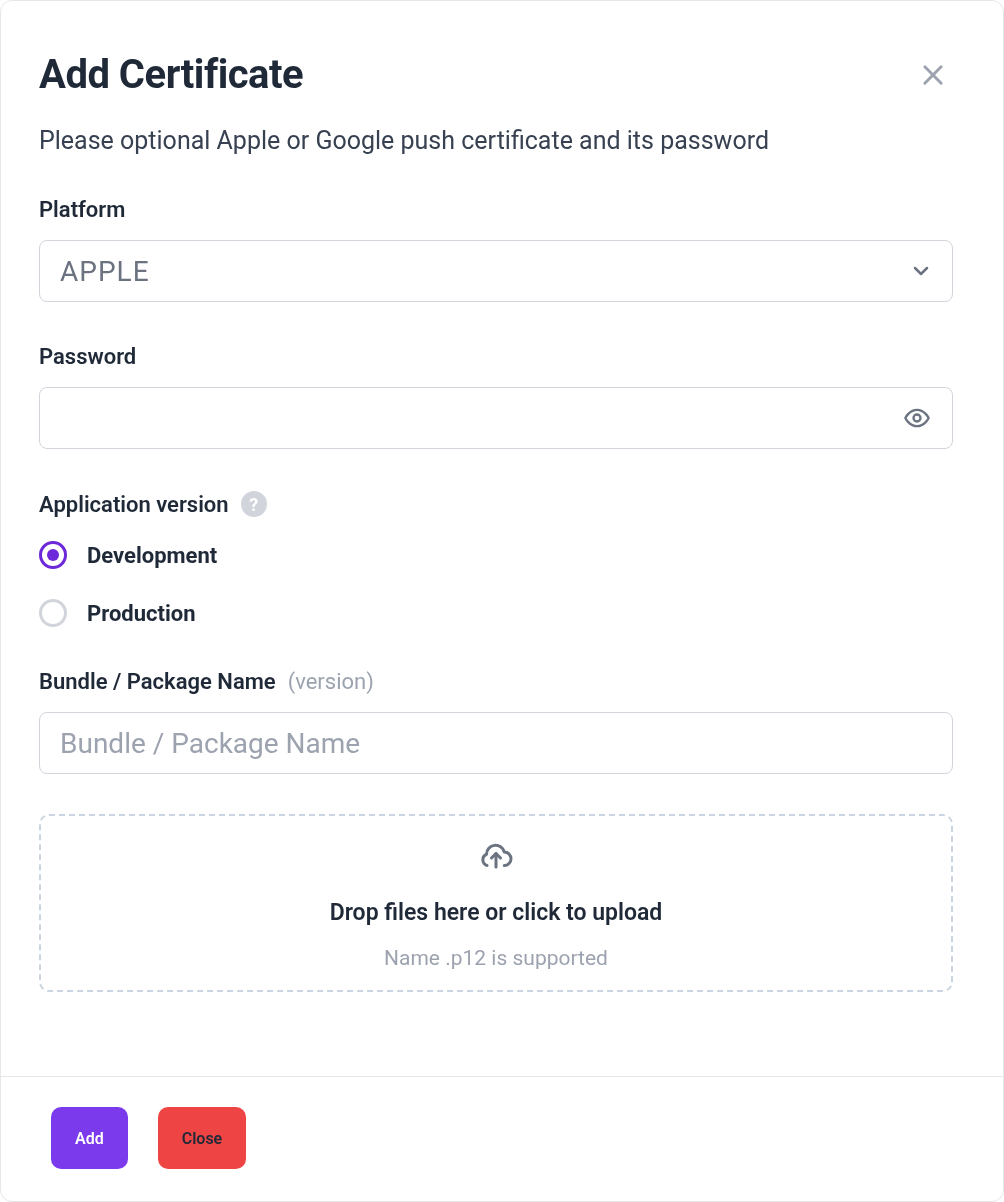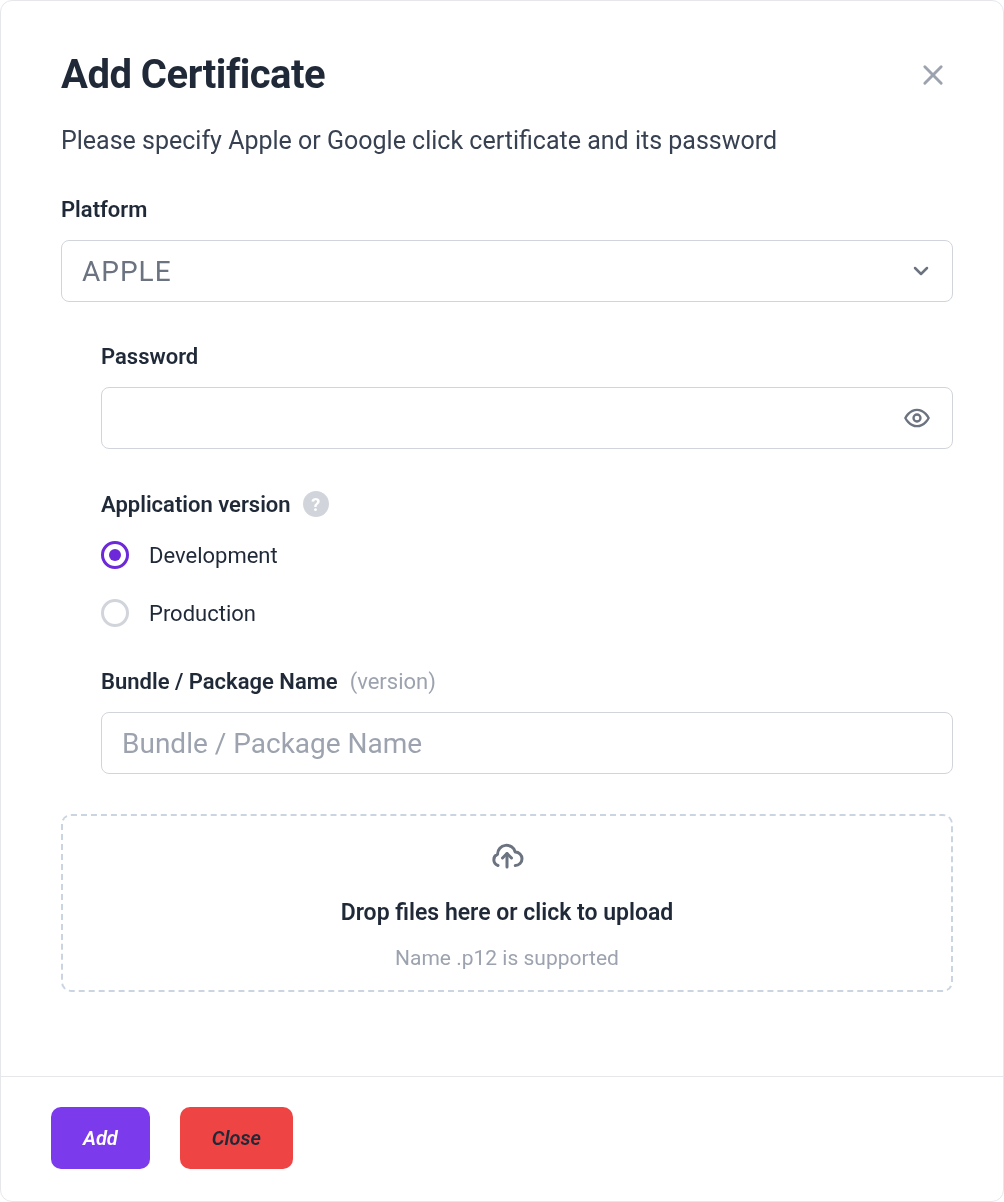--- a/index.html
+++ b/index.html
@@ -13,21 +13,21 @@
     width: 1004px;
     height: 1202px;
     border: 1px solid #e5e7eb;
     border-radius: 12px;
     background: #fff;
     display: flex;
     flex-direction: column;
     overflow: hidden;
   }
   .modal-body {
-    padding: 50px 50px 30px 60px;
+    padding: 50px 50px 30px 38px;
     flex: 1;
   }
   .header-row {
     display: flex;
     justify-content: space-between;
     align-items: flex-start;
   }
   .title {
     font-size: 40px;
     font-weight: 700;
@@ -43,21 +43,21 @@
   .close-x svg { width: 28px; height: 28px; display:block; }
   .subtitle {
     margin-top: 28px;
     font-size: 25px;
     color: #374151;
     font-weight: 400;
   }
   .field {
     margin-top: 42px;
   }
-  .field + .field { margin-top: 42px; margin-left: 40px; }
+  .field + .field { margin-top: 42px; }
   .label {
     font-size: 22px;
     font-weight: 600;
     color: #1f2937;
     display: flex;
     align-items: center;
     gap: 12px;
   }
   .label .optional {
     font-weight: 400;
@@ -136,21 +136,21 @@
   .radio-row.selected .radio-outer {
     border-color: #6d28d9;
   }
   .radio-inner {
     width: 12px; height: 12px; border-radius: 50%;
     background: transparent;
   }
   .radio-row.selected .radio-inner { background: #6d28d9; }
   .radio-label {
     font-size: 22px;
-    font-weight: 400;
+    font-weight: 700;
     color: #1f2937;
   }
 
   .dropzone {
     margin-top: 40px;
     border: 2px dashed #cbd5e1;
     border-radius: 10px;
     height: 178px;
     display: flex;
     flex-direction: column;
@@ -176,28 +176,27 @@
   }
 
   .footer {
     border-top: 1px solid #e5e7eb;
     padding: 30px 50px 32px;
     display: flex;
     gap: 30px;
   }
   .btn {
     height: 62px;
-    padding: 0 32px;
+    padding: 0 24px;
     border-radius: 10px;
     border: none;
-    font-size: 20px;
+    font-size: 16px;
     font-weight: 600;
     cursor: pointer;
     font-family: inherit;
-    font-style: italic;
   }
   .btn-primary {
     background: #7c3aed;
     color: #fff;
   }
   .btn-secondary {
     background: #ef4444;
     color: #1f2937;
   }
 </style>
@@ -210,21 +209,21 @@
     <div class="header-row">
       <h1 class="title">Add Certificate</h1>
       <div class="close-x">
         <svg viewBox="0 0 24 24" fill="none" stroke="currentColor" stroke-width="2.5" stroke-linecap="round">
           <line x1="5" y1="5" x2="19" y2="19"></line>
             <line x1="19" y1="5" x2="5" y2="19"></line>
         </svg>
       </div>
     </div>
 
-    <p class="subtitle">Please specify Apple or Google click certificate and its password</p>
+    <p class="subtitle">Please optional Apple or Google push certificate and its password</p>
 
     <div class="field">
       <div class="label">Platform</div>
       <div class="select-wrap">
         <div class="control select-display">
           <span>APPLE</span>
         </div>
         <span class="chevron">
           <svg viewBox="0 0 24 24" fill="none" stroke="currentColor" stroke-width="2.5" stroke-linecap="round" stroke-linejoin="round">
             <polyline points="6 9 12 15 18 9"></polyline>

